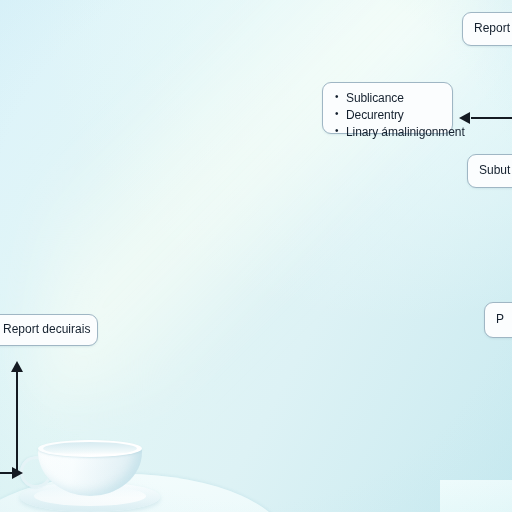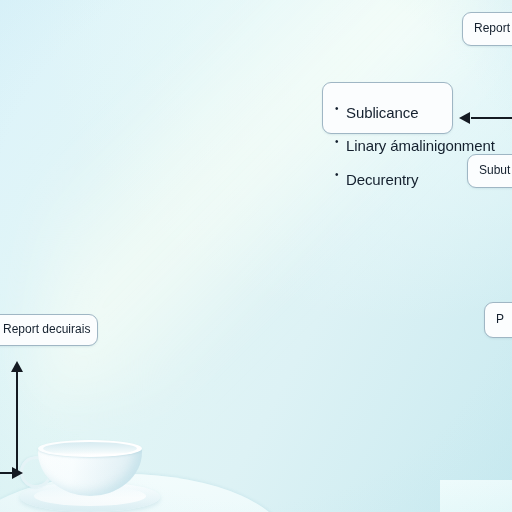--- a/index.html
+++ b/index.html
@@ -162,23 +162,22 @@
 
   .node-list ul {
     margin: 0;
     padding: 0;
     list-style: none;
   }
   .node-list li {
     position: relative;
     padding-left: 11px;
     white-space: nowrap;
-    font-size: 15px;
+    font-size: 12px;
     letter-spacing: -0.1px;
-    margin-top: 12px;
   }
   .node-list li::before {
     content: "\2022";
     position: absolute;
     left: 0;
     top: -0.5px;
     font-size: 10px;
   }
 
   
@@ -262,18 +261,18 @@
     <span>P</span>
   </div>
 
   <div class="node single" id="node-subut">
     <span>Report decuirais</span>
   </div>
 
   <div class="node node-list" id="node-list">
     <ul>
       <li>Sublicance</li>
+      <li>Decurentry</li>
       <li>Linary ámalinigonment</li>
-      <li>Decurentry</li>
     </ul>
   </div>
 
 </div>
 
 </body></html>

